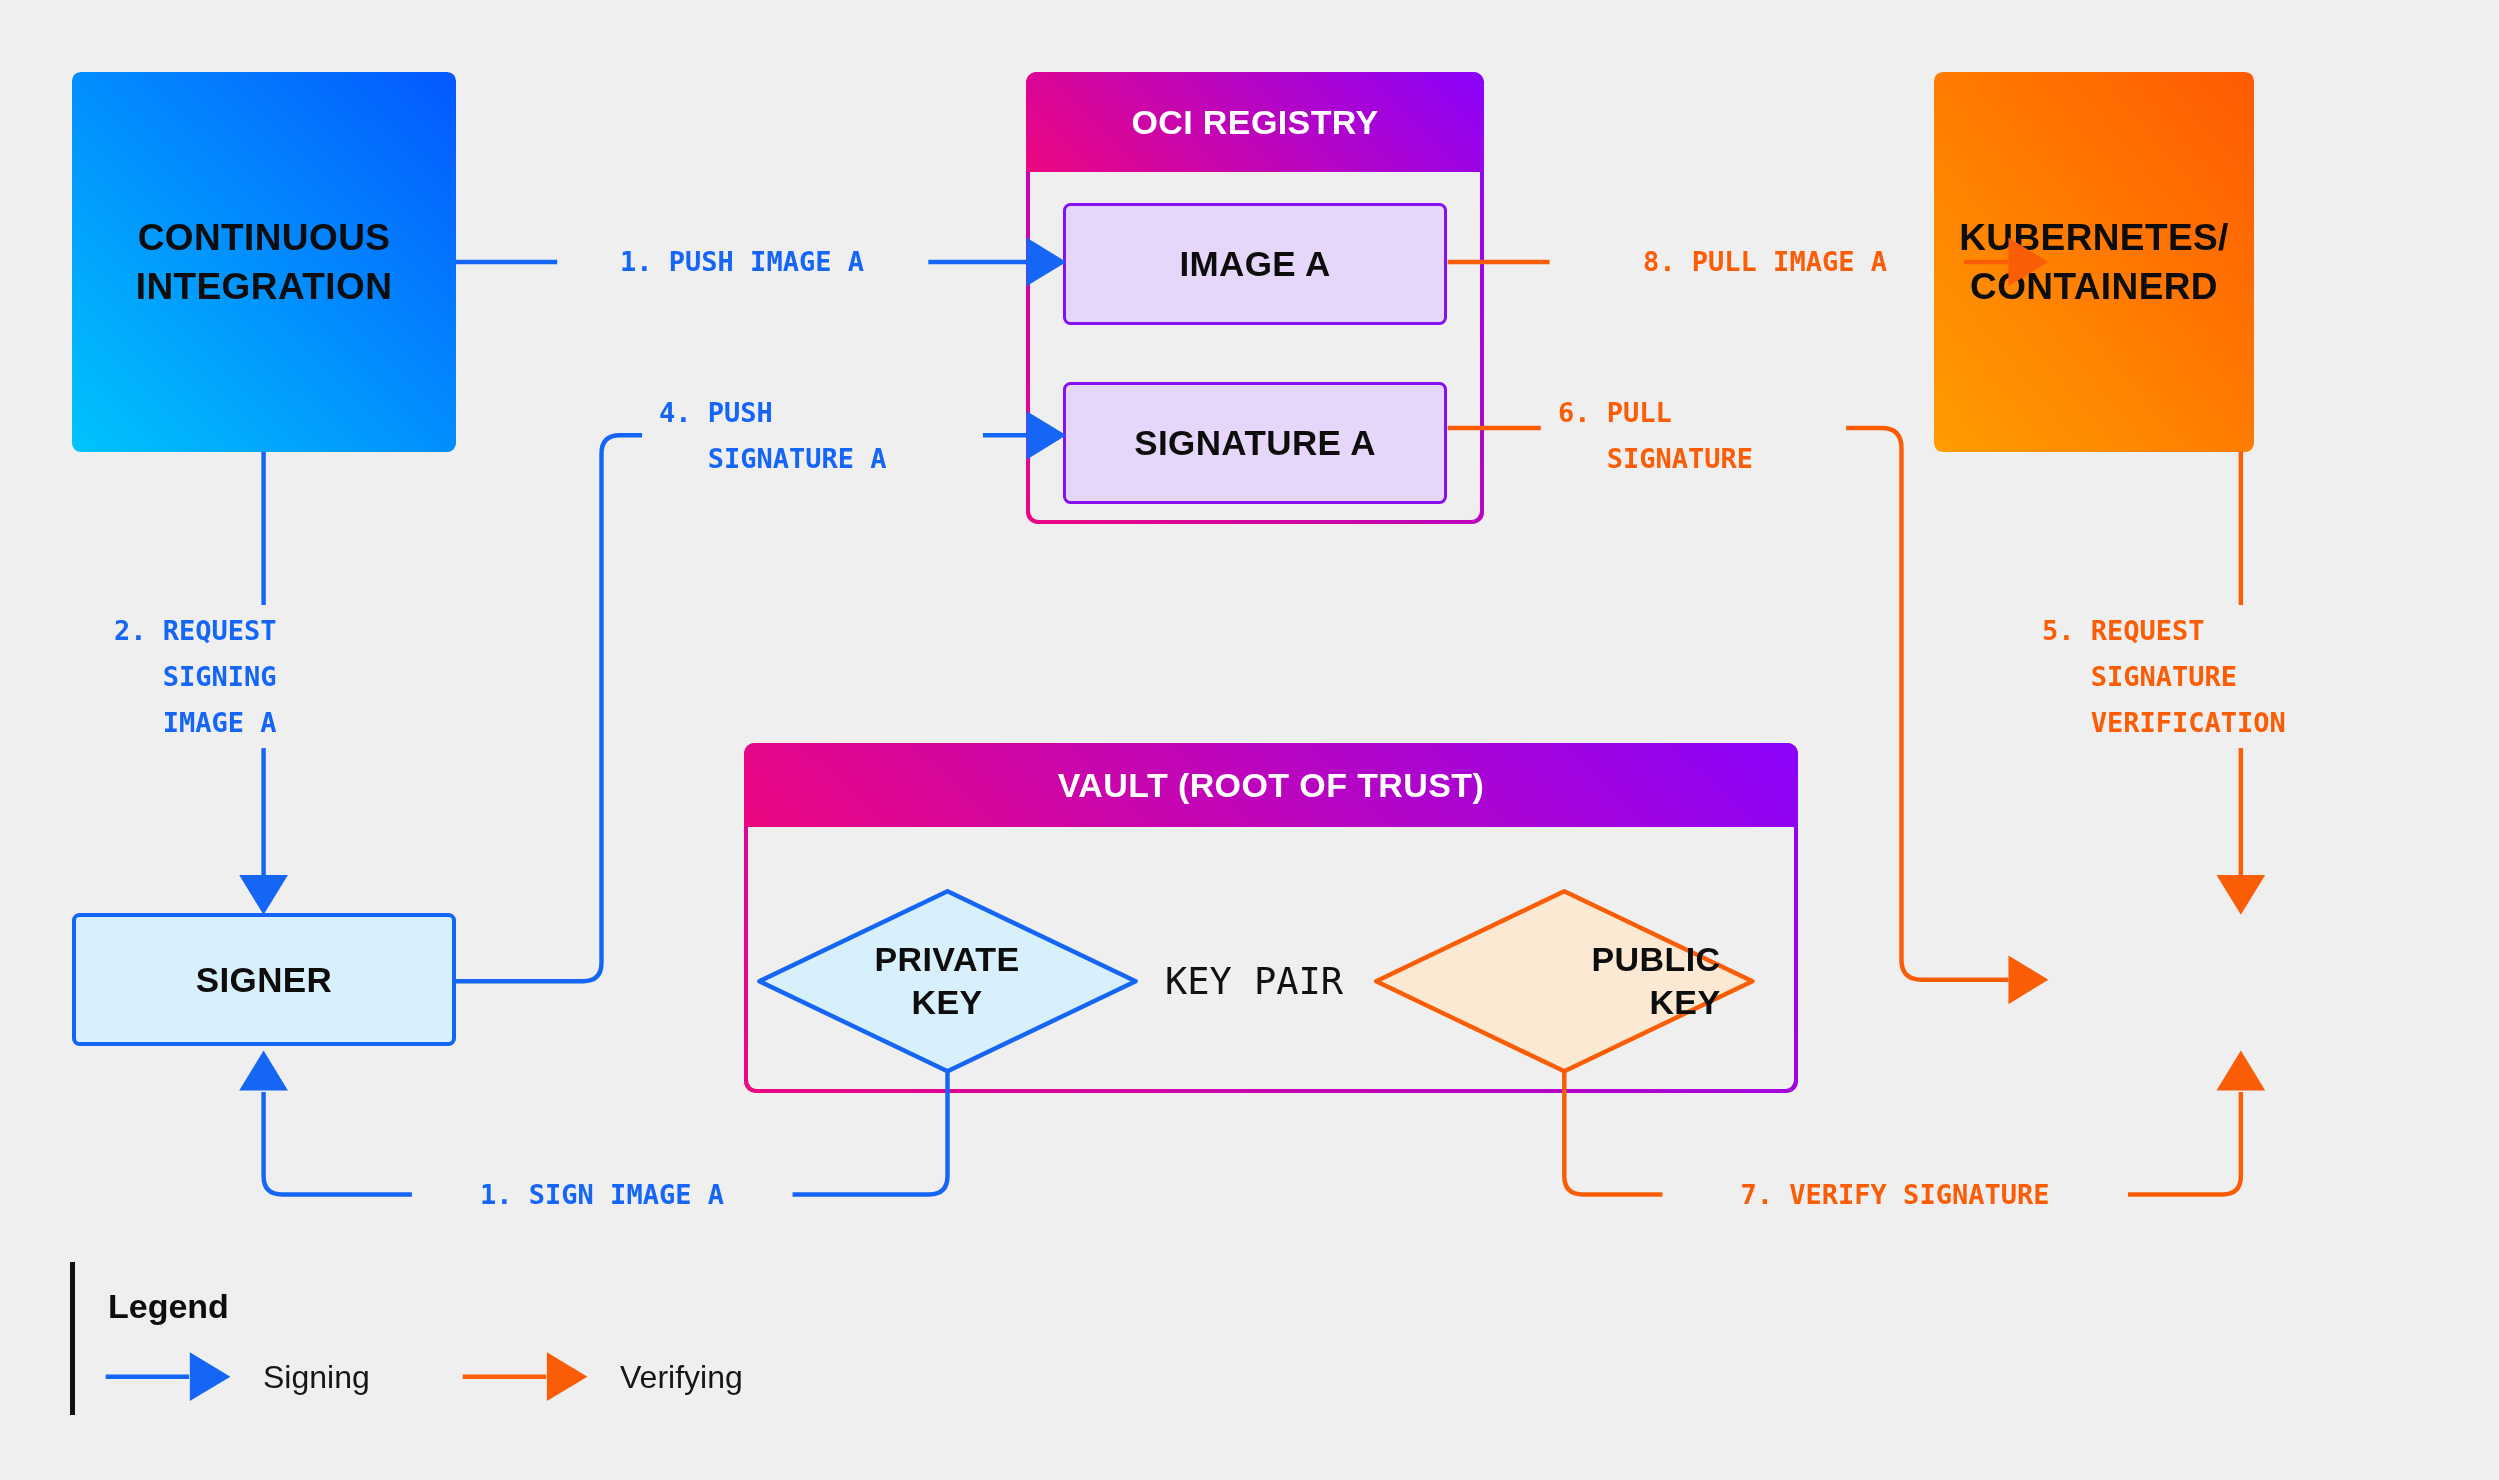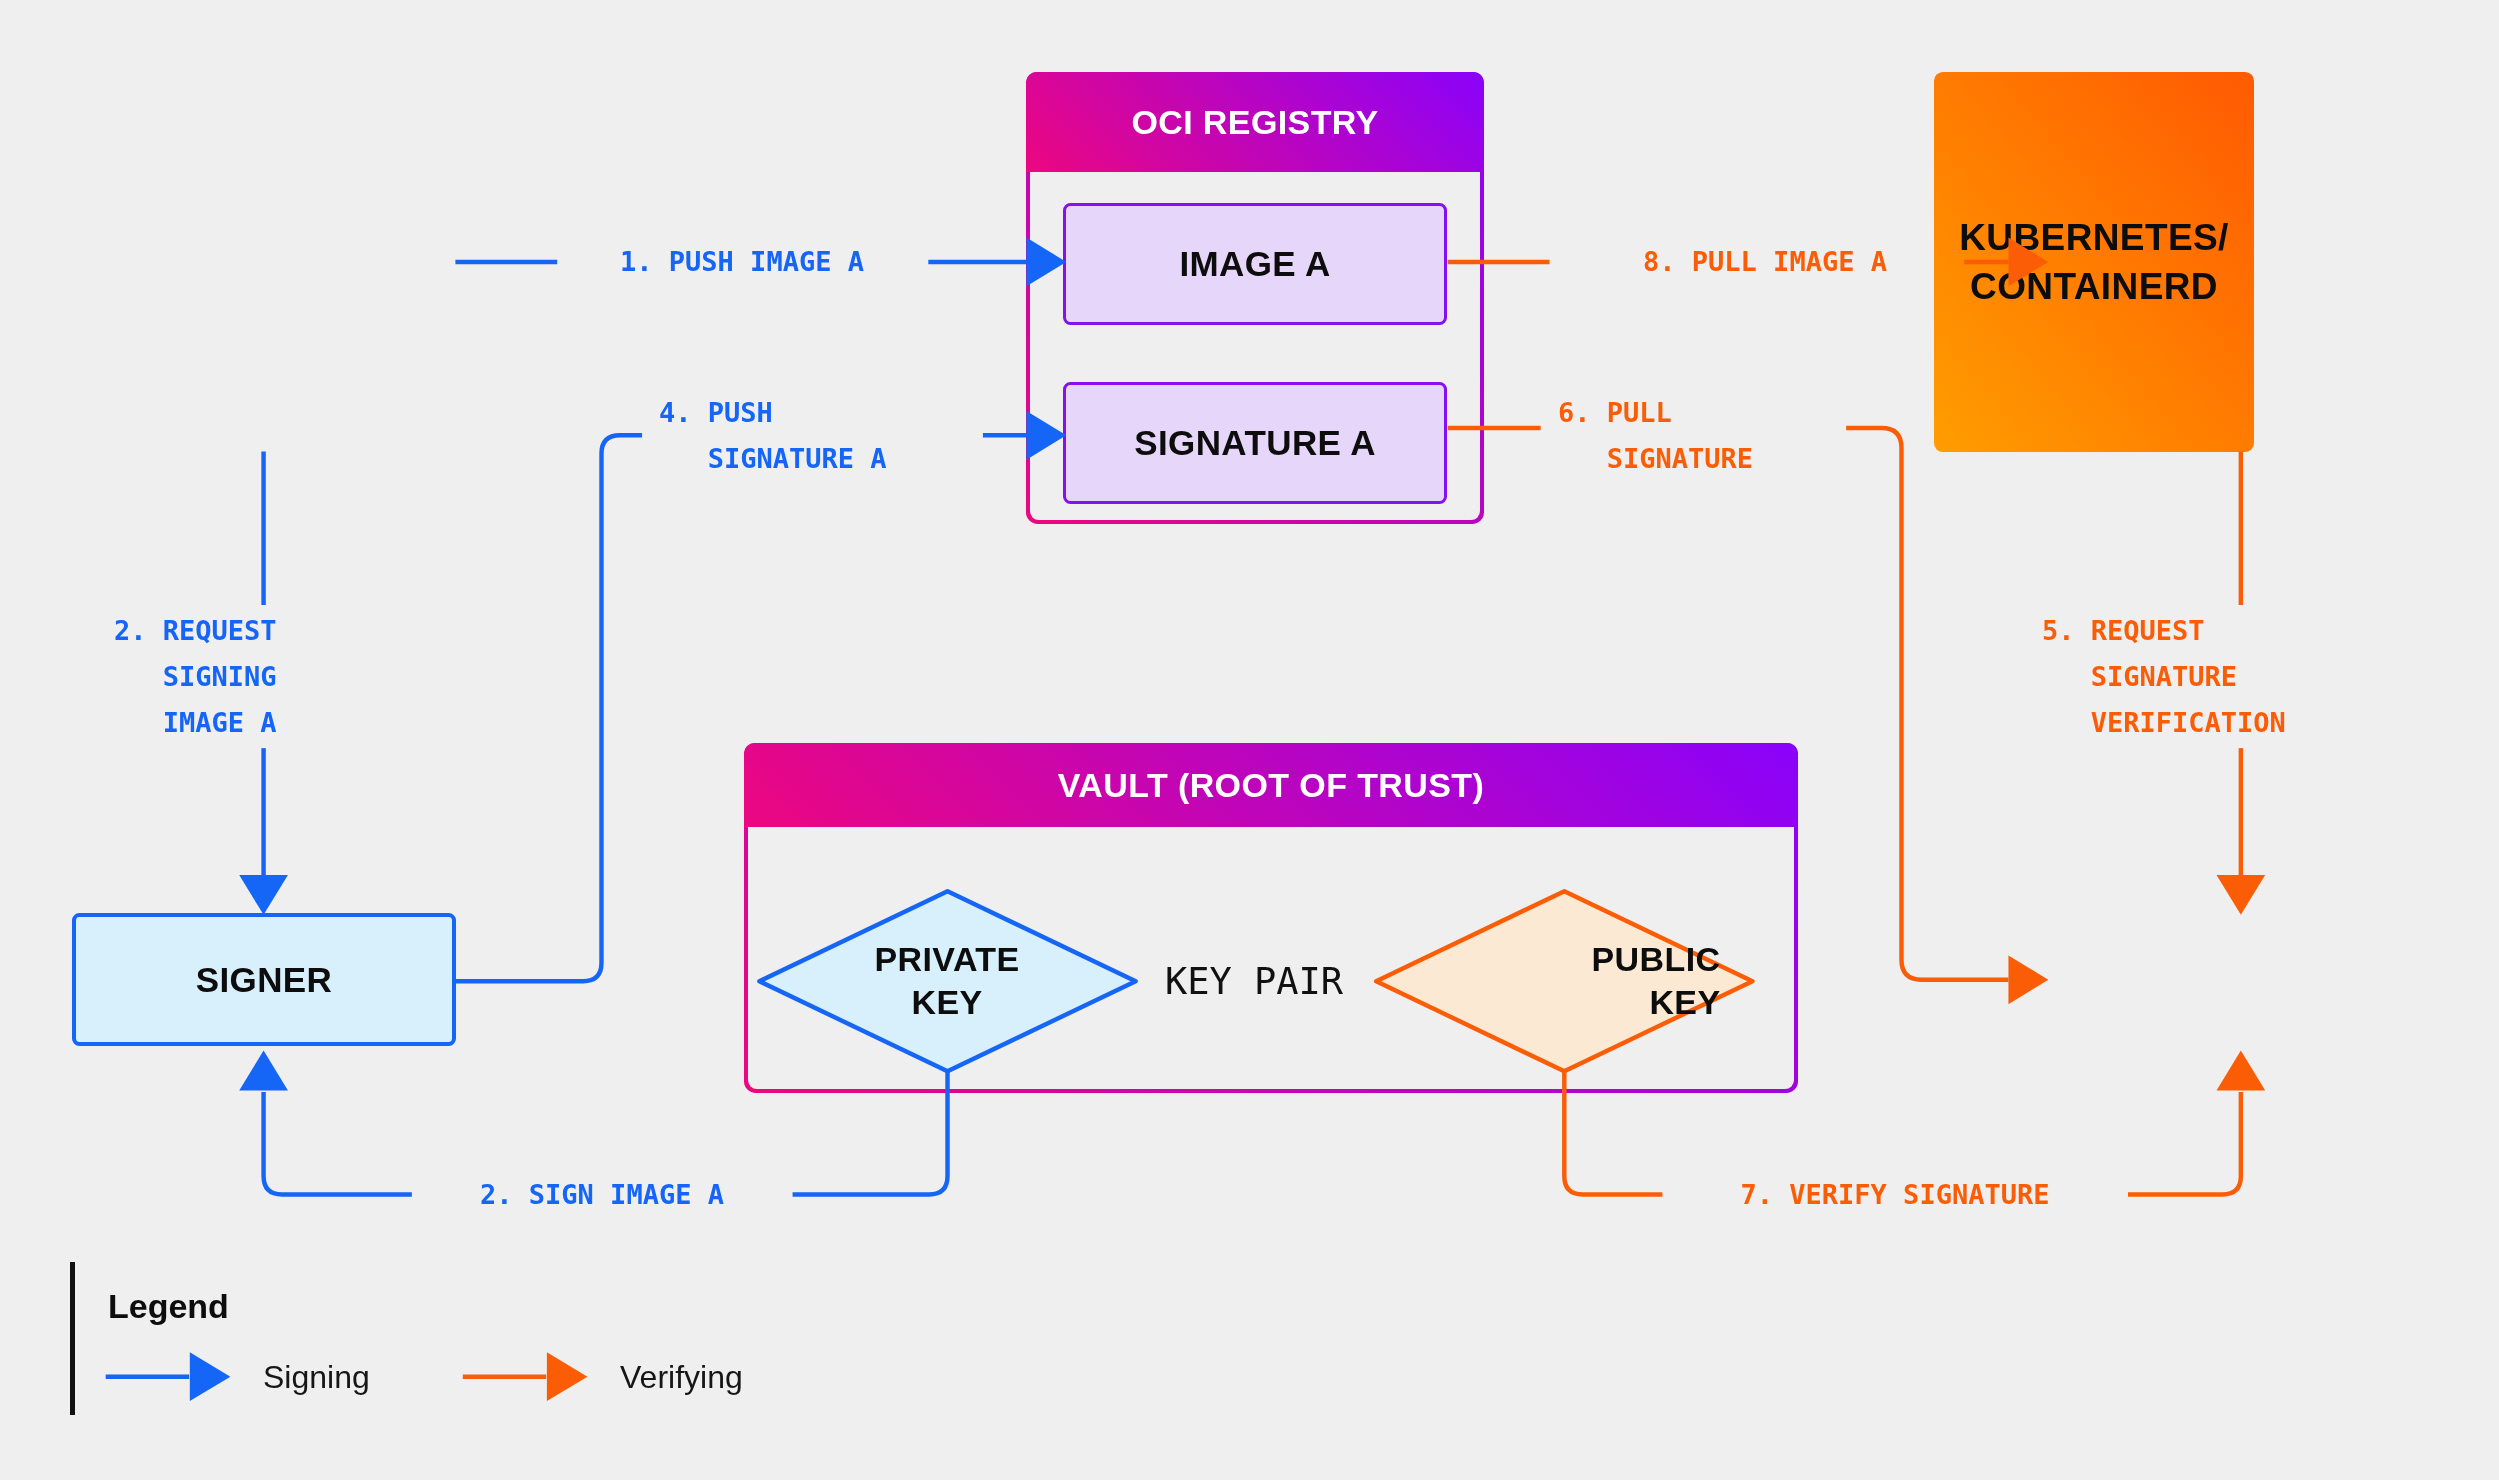--- a/index.html
+++ b/index.html
@@ -73,20 +73,24 @@
   
   .legend-bar{position:absolute;z-index:6;background:var(--legend_bar);}
   .legend-title{position:absolute;z-index:6;font-weight:bold;font-size:34px;color:#0D0D0D;}
   .legend-entry{position:absolute;z-index:6;font-size:32px;color:#161616;}
 </style>
 </head>
 <body>
 
 <div id="canvas">
 
+  <div class="big-node ci-grad" style="left:72px;top:72px;width:384px;height:380px;">
+    <div class="node-title">CONTINUOUS
+INTEGRATION</div>
+  </div>
 
   <div class="big-node k8s-grad" style="left:1934px;top:72px;width:320px;height:380px;">
     <div class="node-title">KUBERNETES/
 CONTAINERD</div>
   </div>
 
   <div class="frame" style="left:1026px;top:72px;width:458px;height:452px;">
     <div class="frame-inner"></div>
     <div class="frame-header" style="height:100px;">
       <div class="header-title">OCI REGISTRY</div>
@@ -153,21 +157,21 @@
     <polygon points="1029,1330 1284,1208 1539,1330 1284,1452" stroke-width="6" stroke-linejoin="round" style="fill:var(--private_key_fill);stroke:var(--signing_blue)"></polygon>
     <polygon points="1865,1330 2120,1208 2375,1330 2120,1452" stroke-width="6" stroke-linejoin="round" style="fill:var(--public_key_fill);stroke:var(--verifying_orange)"></polygon>
   </svg>
 
   <div class="mono-label blue-text center-xy" style="left:742px;top:262px;">1. PUSH IMAGE A</div>
 
   <div class="mono-label blue-text center-y" style="left:114px;top:677px;">2. REQUEST
    SIGNING
    IMAGE A</div>
 
-  <div class="mono-label blue-text center-xy" style="left:602px;top:1195px;">2. SIGN IMAGE A</div>
+  <div class="mono-label blue-text center-xy" style="left:602px;top:1195px;">1. SIGN IMAGE A</div>
 
   <div class="mono-label blue-text center-y" style="left:659px;top:436px;">4. PUSH
    SIGNATURE A</div>
 
   <div class="mono-label orange-text center-y" style="left:2042px;top:677px;">5. REQUEST
    SIGNATURE
    VERIFICATION</div>
 
   <div class="mono-label orange-text center-y" style="left:1558px;top:436px;">6. PULL
    SIGNATURE</div>

